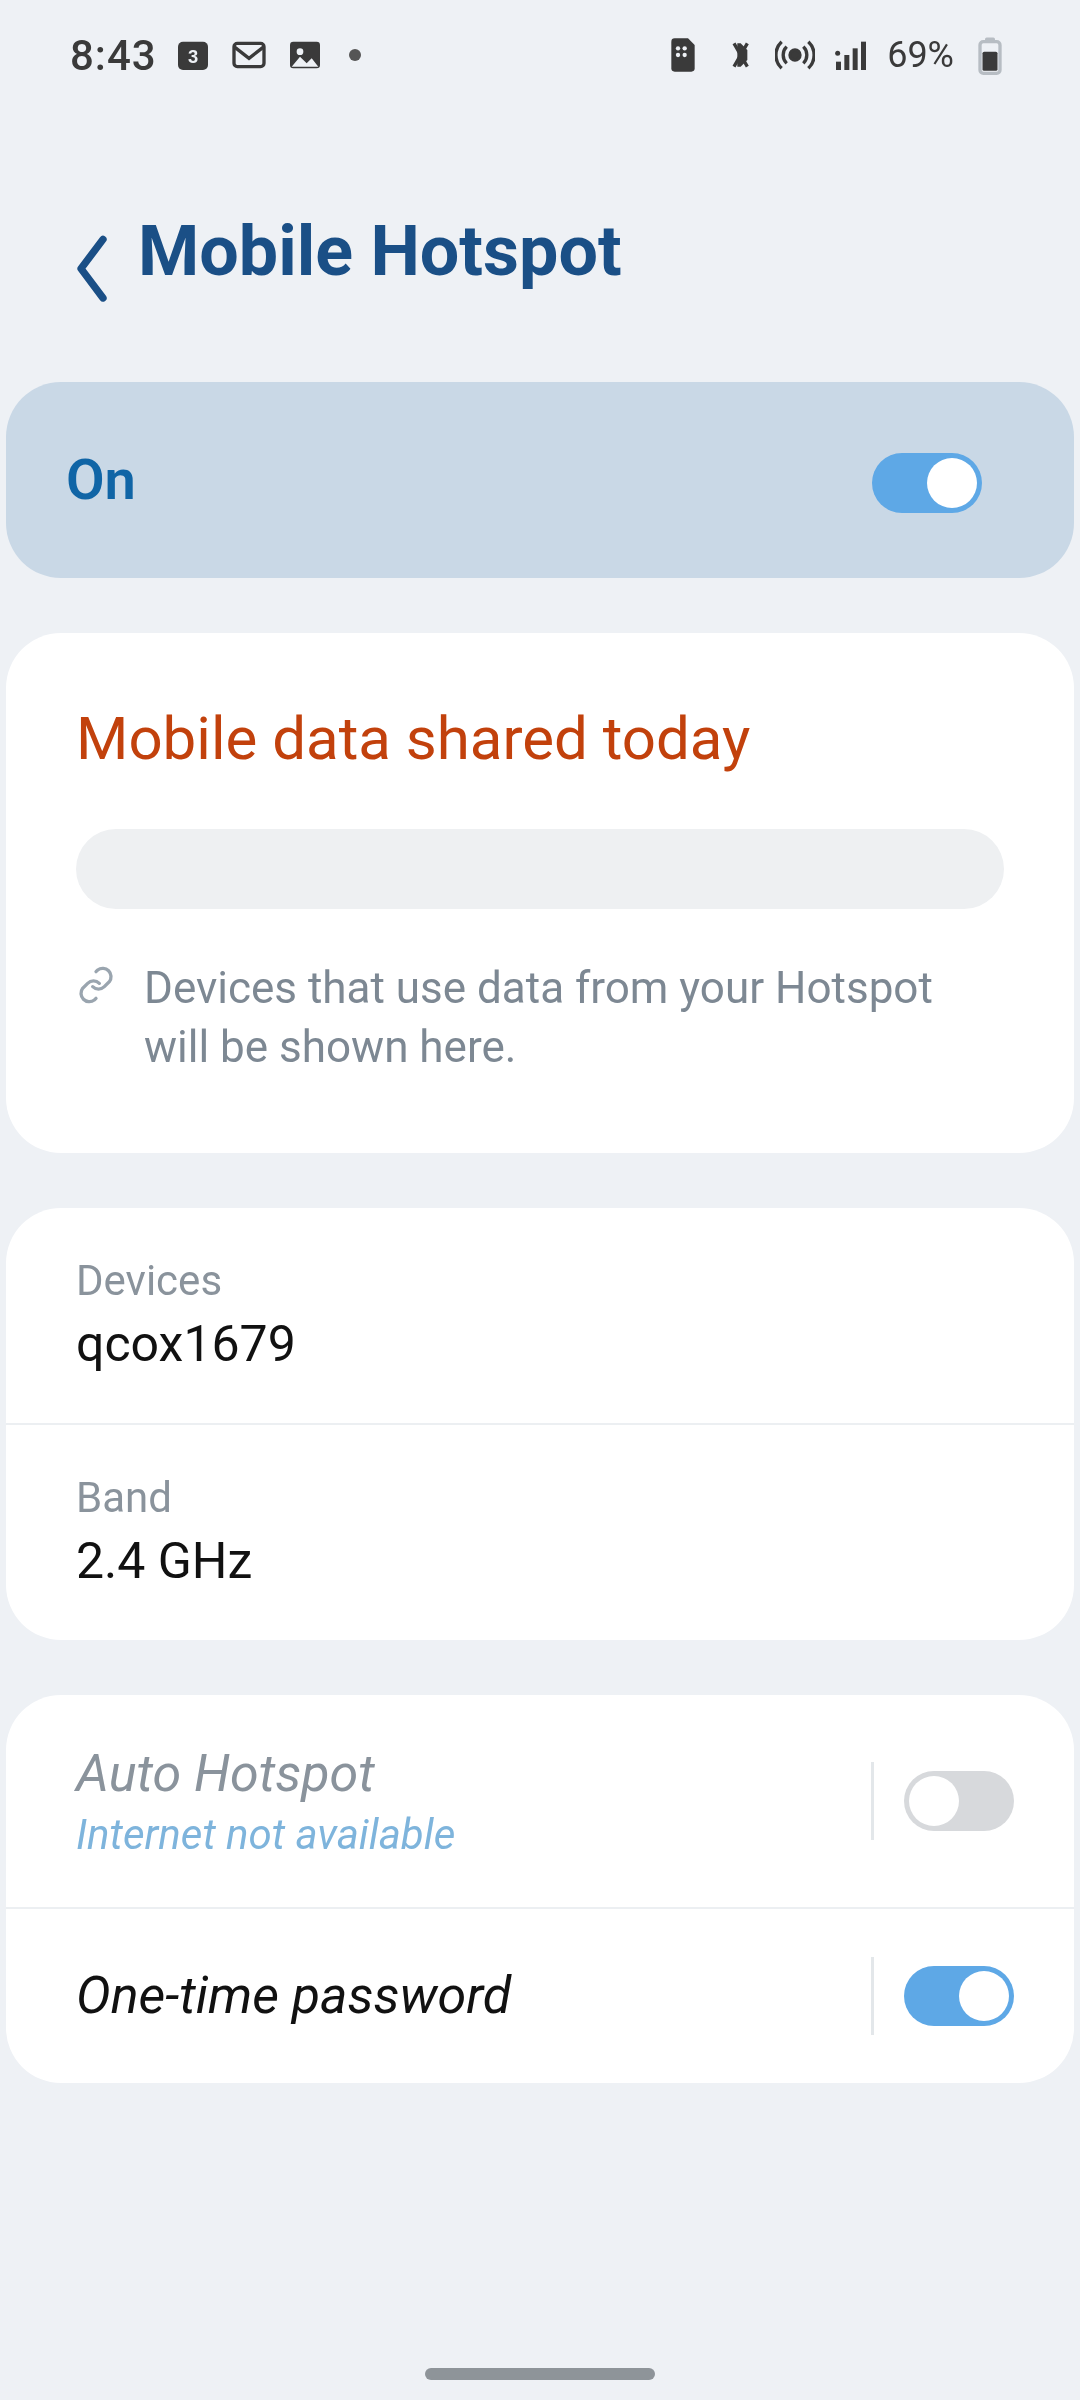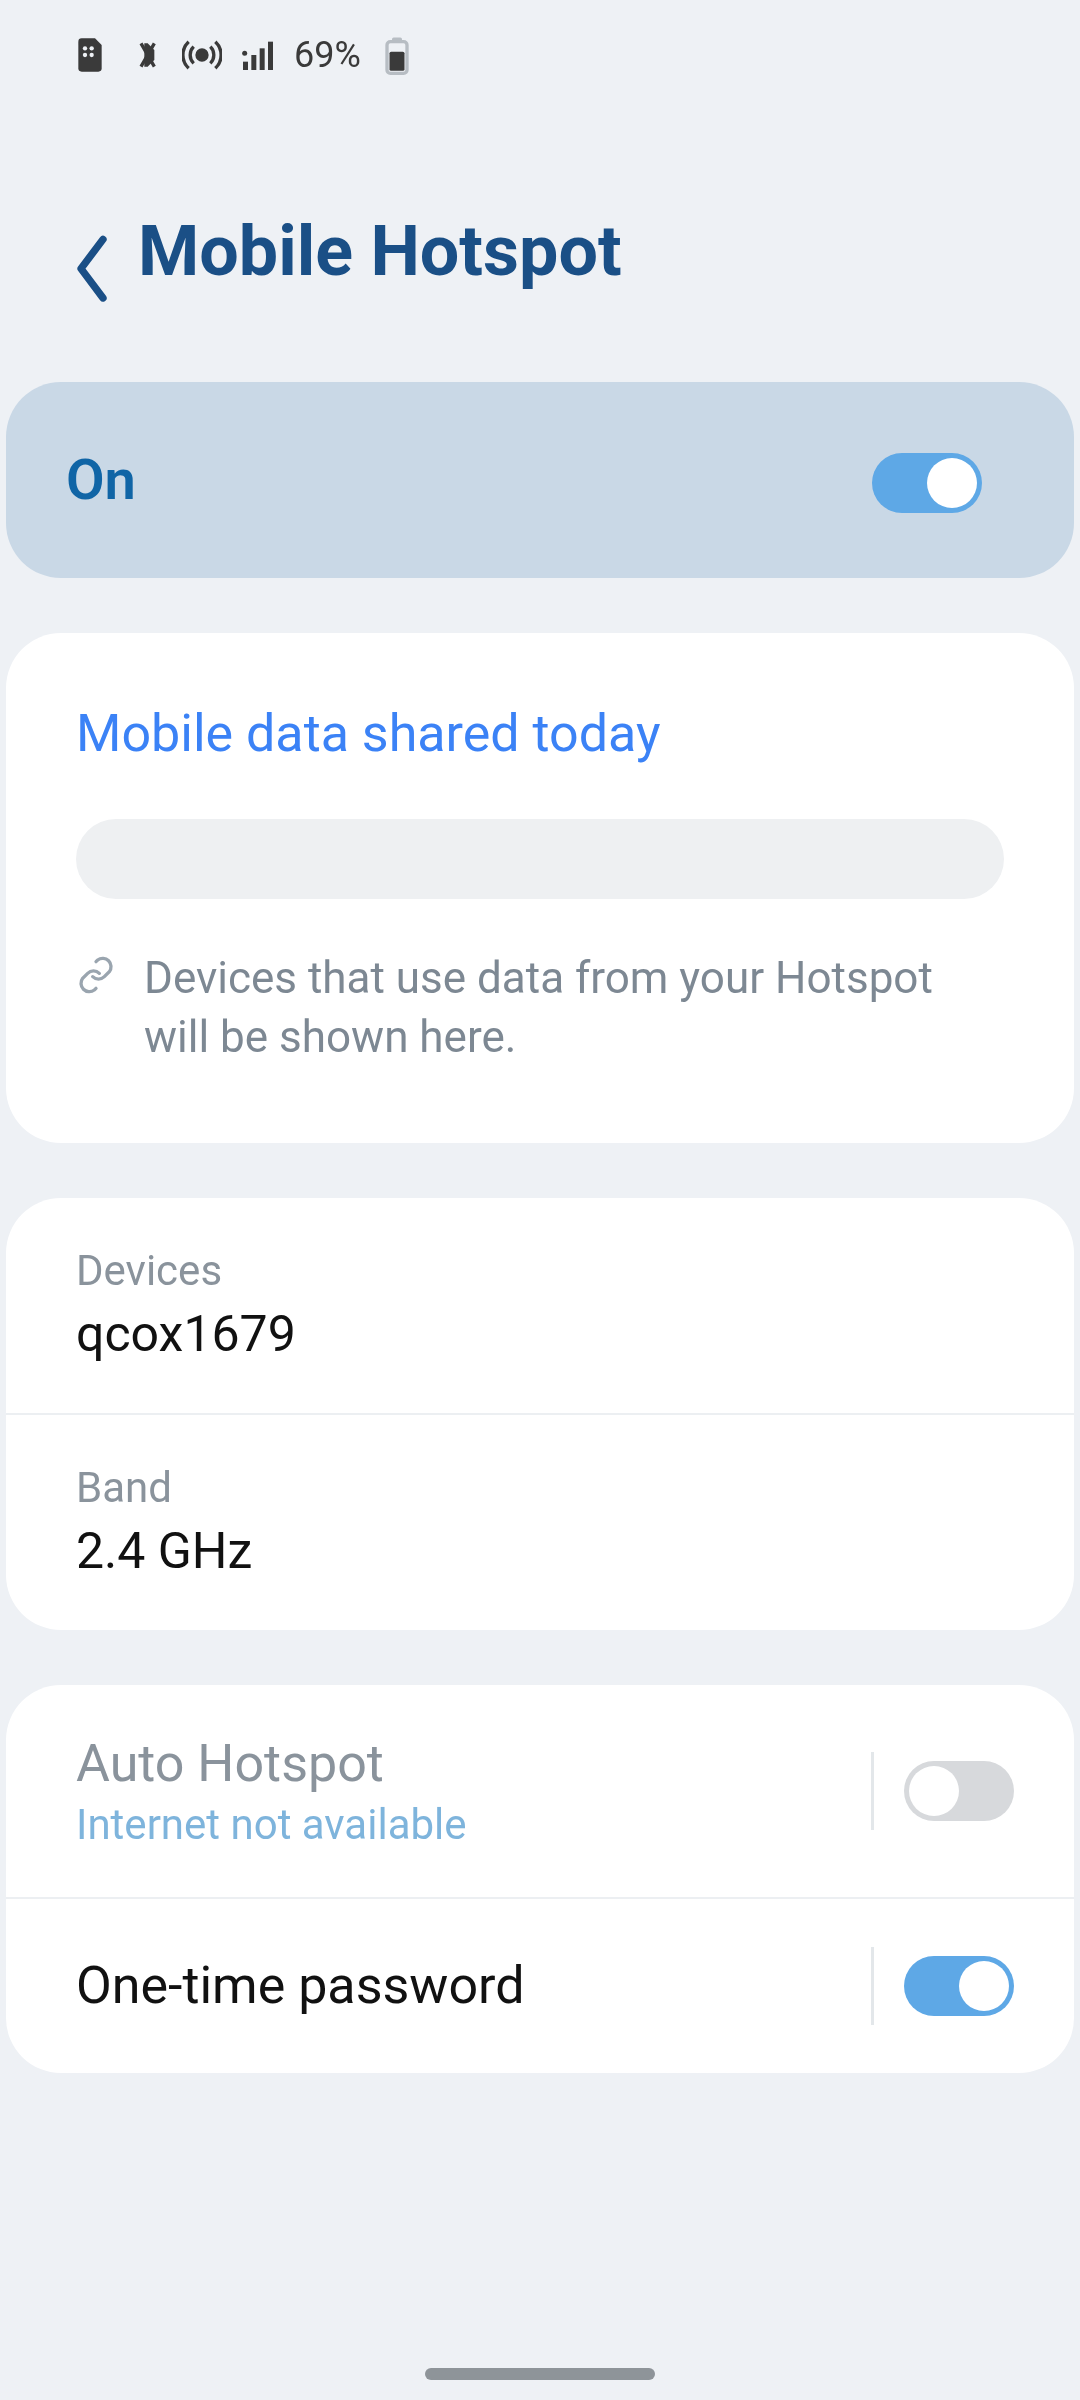--- a/index.html
+++ b/index.html
@@ -84,21 +84,21 @@
     top: 5px;
     width: 50px; height: 50px;
     background:#fff;
     border-radius:50%;
   }
   .switch-on .switch-thumb { right: 5px; }
   .switch-off .switch-thumb { left: 5px; }
 
   
   .usage-card { padding: 70px 70px 75px 70px; }
-  .usage-label { font-size: 52px; color:#3b82f6; margin-bottom: 18px; }
+  .usage-label { font-size: 60px; color:#c2410c; margin-bottom: 18px; }
   .usage-value { font-size: 90px; font-weight: 800; letter-spacing: 1px; }
   .usage-bar {
     margin-top: 55px;
     height: 80px;
     background: #eef0f2;
     border-radius: 50px;
   }
   .usage-note-row {
     display: flex;
     align-items: flex-start;
@@ -126,20 +126,21 @@
     border-radius:10px;
   }
 
   
   .toggle-card-row {
     display:flex;
     align-items:center;
     justify-content:space-between;
     padding: 48px 60px 48px 70px;
     border-bottom: 2px solid #eceff2;
+    font-style: italic;
   }
   .toggle-card-row:last-child { border-bottom:none; }
   .toggle-left { display:flex; flex-direction:column; gap:6px; }
   .toggle-title { font-size: 52px; color:#8a939c; }
   .toggle-title.active { color:#111; }
   .toggle-sub { font-size: 42px; color:#7eb4dc; }
   .toggle-divider {
     width:3px; height:78px; background:#e3e7ea; margin-right:30px;
   }
   .toggle-right { display:flex; align-items:center; }
@@ -153,20 +154,43 @@
     width: 230px;
     height: 12px;
     background:#8e9499;
     border-radius: 20px;
   }
 </style>
 </head>
 <body>
 
 <div class="status-bar">
+  <div class="status-left">
+    <span class="status-time">8:43</span>
+    <span class="status-icon">
+      <svg viewBox="0 0 24 24" fill="#3a3a3a">
+          <rect x="3" y="4" width="18" height="17" rx="3"></rect>
+          <text x="12" y="17" font-size="11" text-anchor="middle" fill="#eef1f5" font-family="Arial" font-weight="bold">3</text>
+        </svg>
+    </span>
+    <span class="status-icon">
+      <svg viewBox="0 0 24 24" fill="none" stroke="#3a3a3a" stroke-width="2">
+          <rect x="3" y="5" width="18" height="14" rx="2"></rect>
+          <path d="M3 7l9 7 9-7"></path>
+        </svg>
+    </span>
+    <span class="status-icon">
+      <svg viewBox="0 0 24 24" fill="#3a3a3a">
+          <rect x="3" y="4" width="18" height="16" rx="2"></rect>
+          <circle cx="9" cy="10" r="2" fill="#eef1f5"></circle>
+          <path d="M4 19l5-6 4 4 3-3 4 5z" fill="#eef1f5"></path>
+        </svg>
+    </span>
+    <span class="status-dot"></span>
+  </div>
   <div class="status-right">
     <span class="status-icon">
       <svg viewBox="0 0 24 24" fill="#3a3a3a">
           <path d="M7 2h8l4 4v14a2 2 0 0 1-2 2H7a2 2 0 0 1-2-2V4a2 2 0 0 1 2-2z"></path>
           <circle cx="9" cy="8" r="1.3" fill="#eef1f5"></circle>
           <circle cx="13" cy="8" r="1.3" fill="#eef1f5"></circle>
           <circle cx="9" cy="12" r="1.3" fill="#eef1f5"></circle>
           <circle cx="13" cy="12" r="1.3" fill="#eef1f5"></circle>
         </svg>
     </span>

